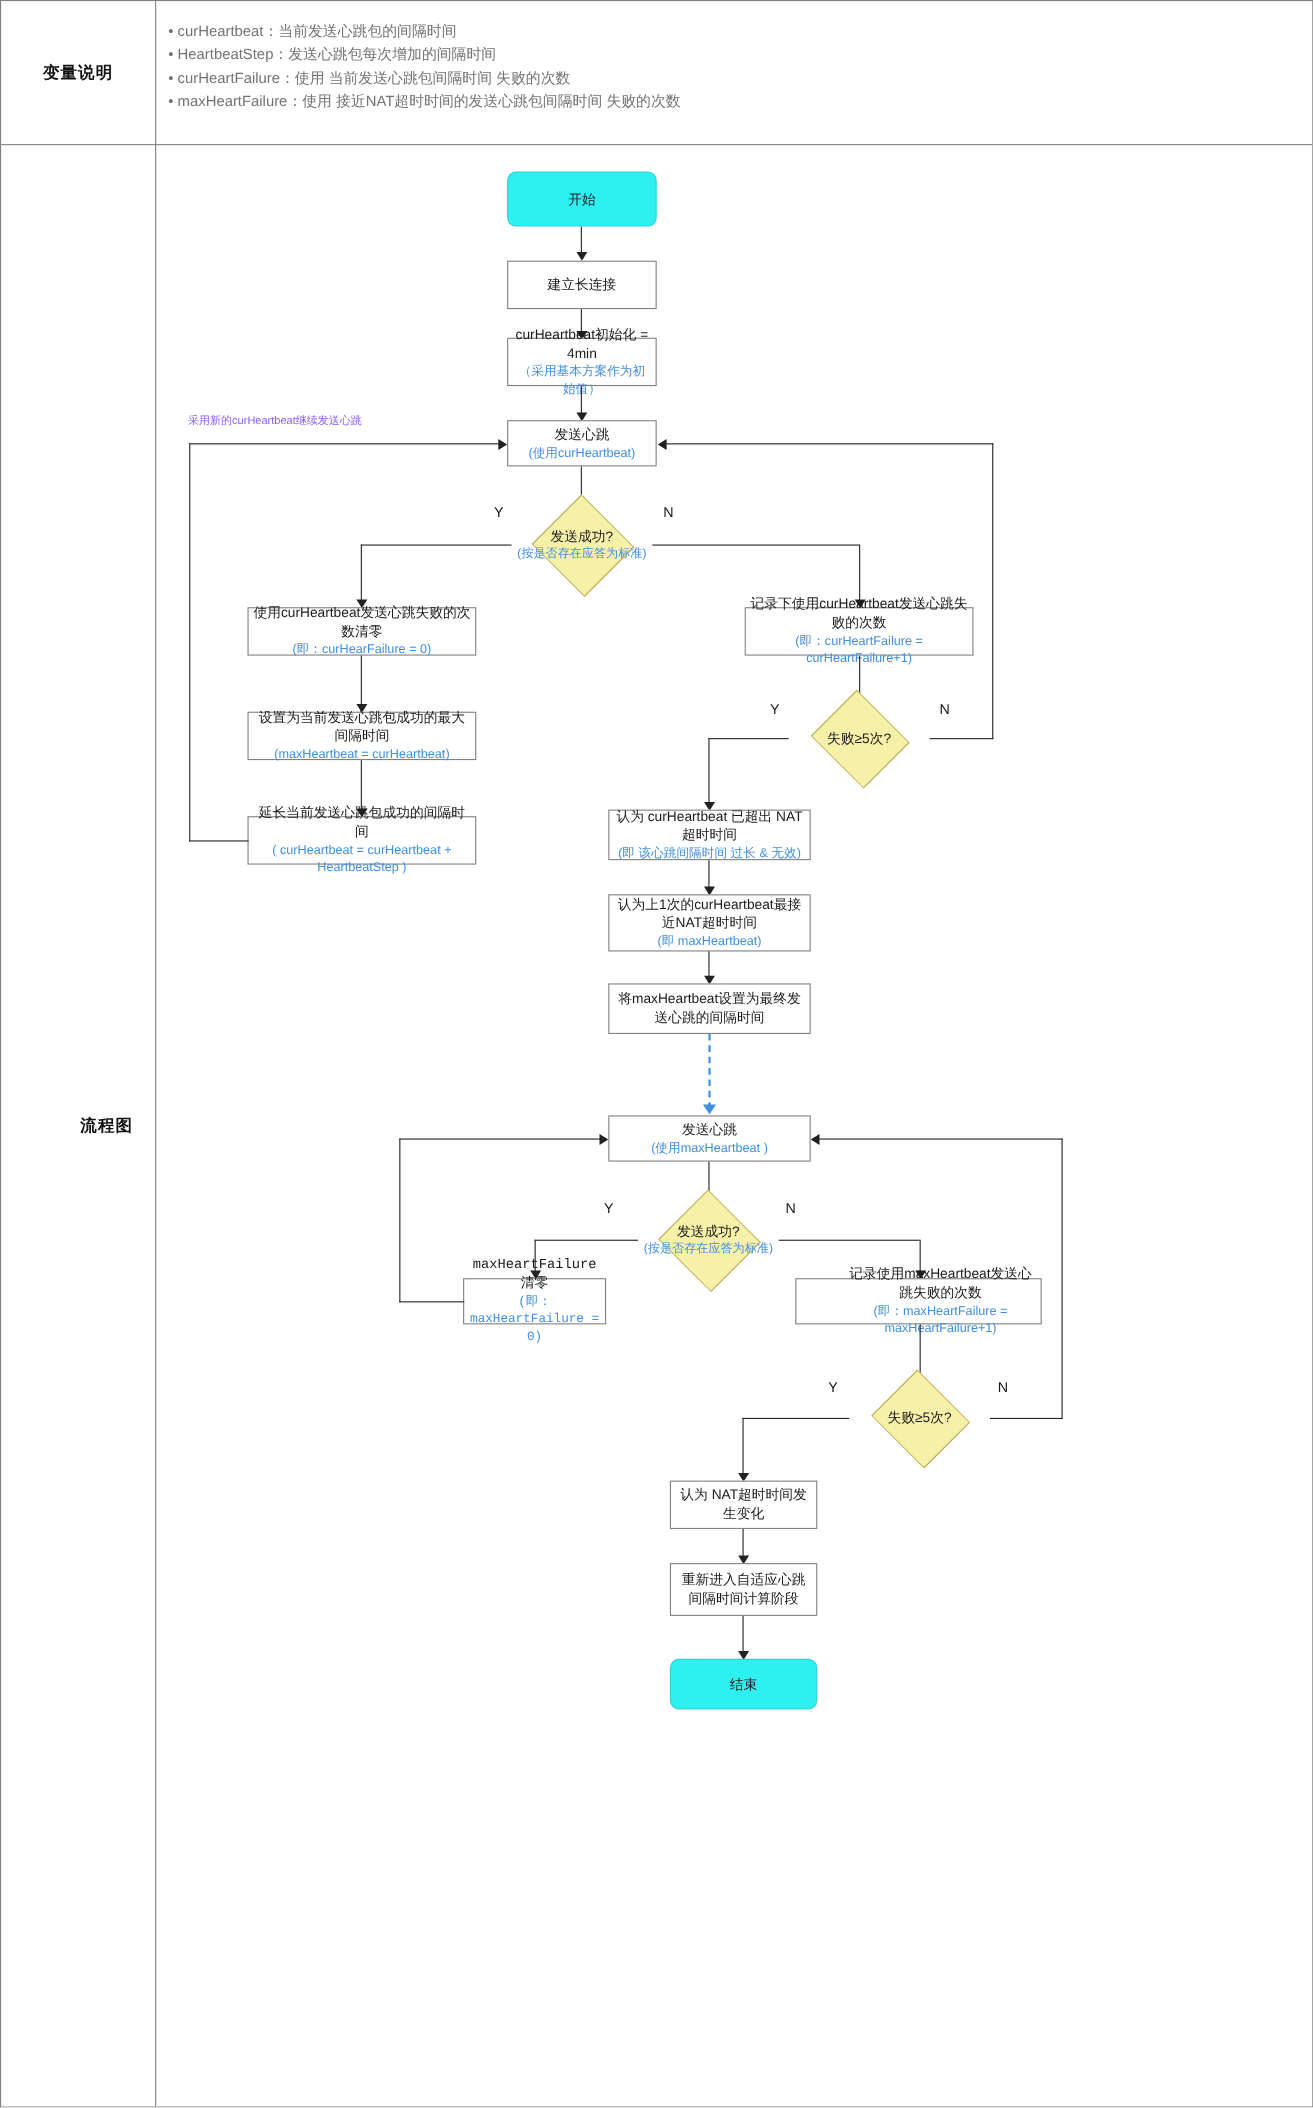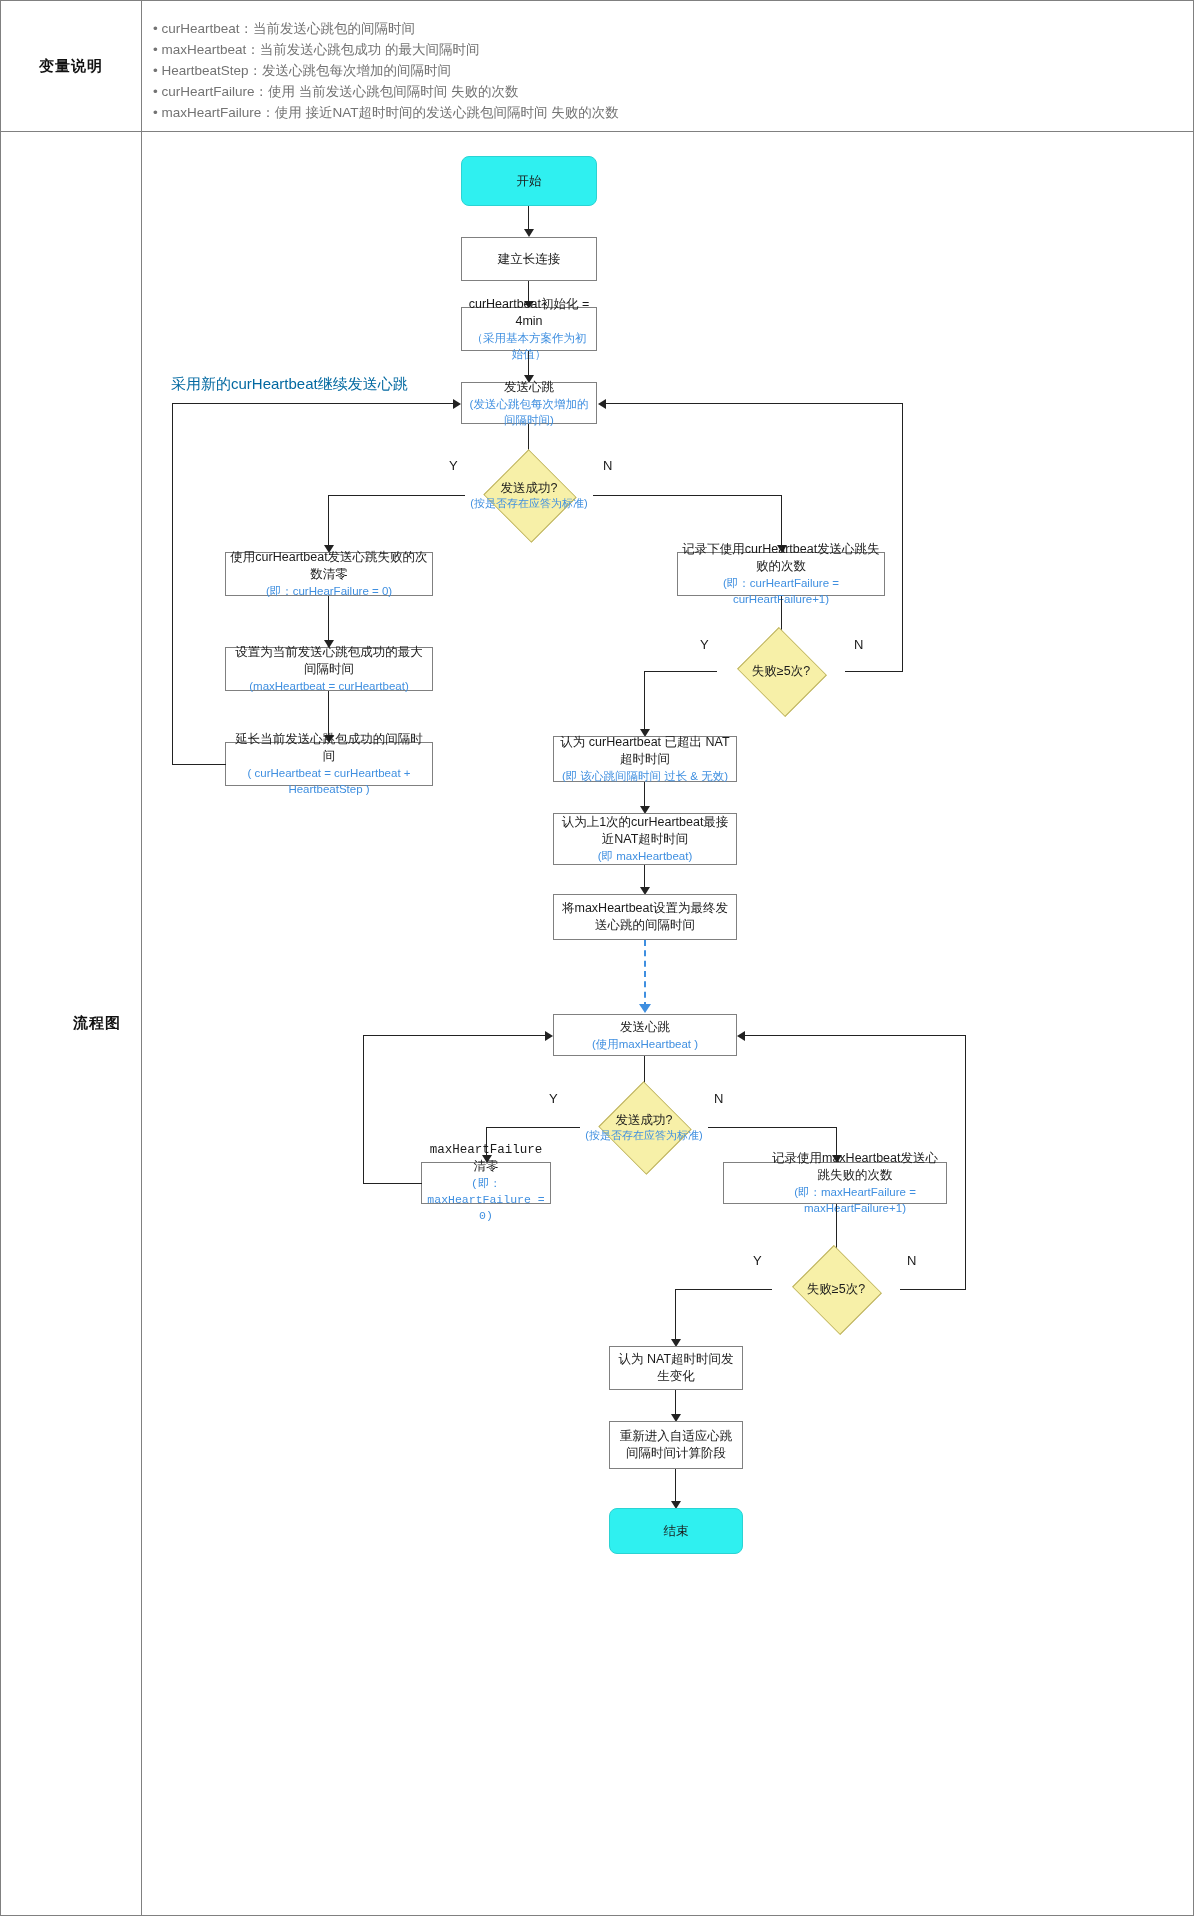--- a/index.html
+++ b/index.html
@@ -39,36 +39,35 @@
   .lnv{width:1px;}
   .arrow{position:absolute;width:0;height:0;}
   .arrow.down{border-left:5px solid transparent;border-right:5px solid transparent;border-top:8px solid #222;}
   .arrow.right{border-top:5px solid transparent;border-bottom:5px solid transparent;border-left:8px solid #222;}
   .arrow.left{border-top:5px solid transparent;border-bottom:5px solid transparent;border-right:8px solid #222;}
 
   .dash{position:absolute;width:0;border-left:2px dashed #3f8fe0;}
   .arrow.downblue{border-left:6px solid transparent;border-right:6px solid transparent;border-top:9px solid #3f8fe0;}
 
   .elbl{position:absolute;font-size:13px;color:#1a1a1a;}
-  .notelbl{position:absolute;font-size:15px;color:#0369a1;white-space:nowrap;}
+  .notelbl{position:absolute;font-size:10px;color:#8b5cf6;white-space:nowrap;}
 </style>
 </head>
 <body>
 
 <div id="page">
 
   <div class="hline" style="top:130px;"></div>
   <div class="vline" style="left:140px;"></div>
 
   <div class="rowlabel" style="left:0;top:0;width:140px;height:130px;">变量说明</div>
   <div class="rowlabel" style="left:0;top:130px;width:140px;height:1784px;padding-left:26px;">流程图</div>
 
   <div class="varlist" style="left:152px;top:17px;width:1020px;">
     <div>• curHeartbeat：当前发送心跳包的间隔时间</div>
-    <div>• maxHeartbeat：当前发送心跳包成功 的最大间隔时间</div>
     <div>• HeartbeatStep：发送心跳包每次增加的间隔时间</div>
     <div>• curHeartFailure：使用 当前发送心跳包间隔时间 失败的次数</div>
     <div>• maxHeartFailure：使用 接近NAT超时时间的发送心跳包间隔时间 失败的次数</div>
   </div>
 
   <div class="node terminator" style="left:460px;top:155px;width:136px;height:50px;">
     <span class="main">开始</span>
   </div>
 
   <div class="ln lnv" style="left:527px;top:205px;height:27px;"></div>
@@ -84,21 +83,21 @@
   <div class="node" style="left:460px;top:306px;width:136px;height:44px;">
     <span class="main">curHeartbeat初始化 = 4min</span>
     <span class="sub">（采用基本方案作为初始值）</span>
   </div>
 
   <div class="ln lnv" style="left:527px;top:350px;height:28px;"></div>
   <div class="arrow down" style="left:523px;top:374px;"></div>
 
   <div class="node" style="left:460px;top:381px;width:136px;height:42px;">
     <span class="main">发送心跳</span>
-    <span class="sub">(发送心跳包每次增加的间隔时间)</span>
+    <span class="sub">(使用curHeartbeat)</span>
   </div>
 
   <div class="notelbl" style="left:170px;top:374px;">采用新的curHeartbeat继续发送心跳</div>
 
   <div class="ln lnv" style="left:527px;top:423px;height:42px;"></div>
   <div class="arrow down" style="left:523px;top:461px;"></div>
 
   <div class="diamond" style="left:462px;top:468px;width:132px;height:52px;">
     <div class="dshape" style="left:33px;top:-14px;width:66px;height:80px;transform:rotate(45deg) scale(1.0,0.78);"></div>
     <div class="dtext">

